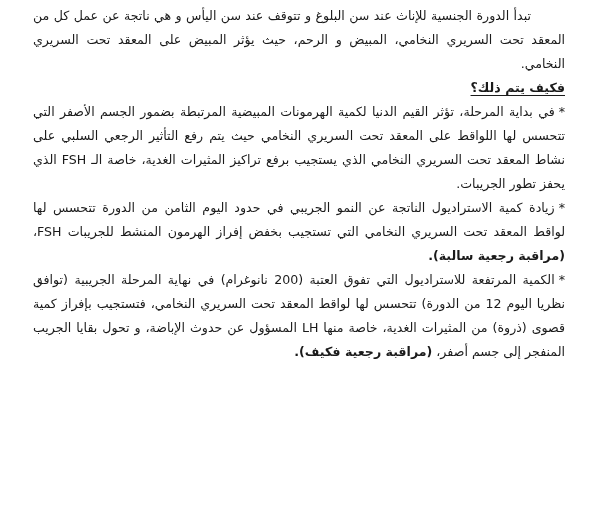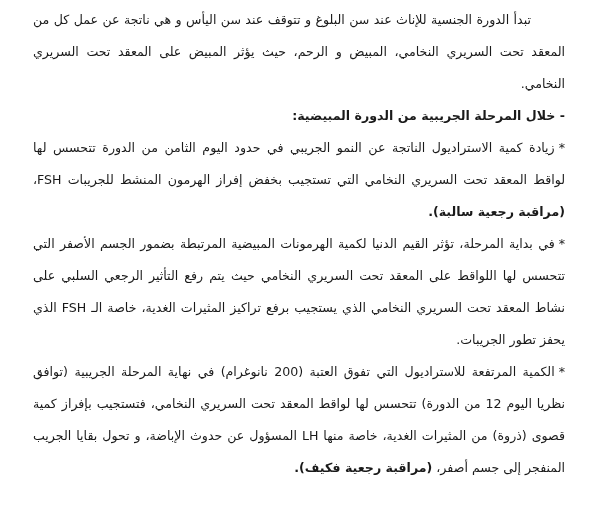--- a/index.html
+++ b/index.html
@@ -12,21 +12,21 @@
     height: 525px;
     overflow: hidden;
     font-family: "DejaVu Sans", "Liberation Sans", sans-serif;
     color: #1a1a1a;
   }
   .doc {
     position: relative;
     direction: rtl;
     padding: 4px 35px 0 33px;
     font-size: 12.6px;
-    line-height: 32px;
+    line-height: 24px;
   }
   .doc p {
     margin: 0;
     text-align: justify;
     text-align-last: right;
   }
   .indent { text-indent: 34px; }
   .heading {
     font-weight: bold;
     text-decoration: underline;
@@ -39,32 +39,32 @@
 </style>
 </head>
 <body>
 
 <div class="doc">
 
   <p class="indent">
     <span>تبدأ الدورة الجنسية للإناث عند سن البلوغ و تتوقف عند سن اليأس و هي ناتجة عن عمل كل من المعقد تحت السريري النخامي، المبيض و الرحم، حيث يؤثر المبيض على المعقد تحت السريري النخامي.</span>
   </p>
 
+  <p>
+    <span class="heading">فكيف يتم ذلك؟</span>
+  </p>
 
 
-  <p>
-    <span class="sub-heading">- خلال المرحلة الجريبية من الدورة المبيضية:</span>
+
+  <p class="bullet">
+    <span class="star">*</span><span>في بداية المرحلة، تؤثر القيم الدنيا لكمية الهرمونات المبيضية المرتبطة بضمور الجسم الأصفر التي تتحسس لها اللواقط على المعقد تحت السريري النخامي حيث يتم رفع التأثير الرجعي السلبي على نشاط المعقد تحت السريري النخامي الذي يستجيب برفع تراكيز المثيرات الغدية، خاصة الـ FSH الذي يحفز تطور الجريبات.</span>
   </p>
 
   <p class="bullet">
     <span class="star">*</span><span>زيادة كمية الاستراديول الناتجة عن النمو الجريبي في حدود اليوم الثامن من الدورة تتحسس لها لواقط المعقد تحت السريري النخامي التي تستجيب بخفض إفراز الهرمون المنشط للجريبات FSH، </span><span class="bold">(مراقبة رجعية سالبة).</span>
-  </p>
-
-  <p class="bullet">
-    <span class="star">*</span><span>في بداية المرحلة، تؤثر القيم الدنيا لكمية الهرمونات المبيضية المرتبطة بضمور الجسم الأصفر التي تتحسس لها اللواقط على المعقد تحت السريري النخامي حيث يتم رفع التأثير الرجعي السلبي على نشاط المعقد تحت السريري النخامي الذي يستجيب برفع تراكيز المثيرات الغدية، خاصة الـ FSH الذي يحفز تطور الجريبات.</span>
   </p>
 
   <p class="bullet">
     <span class="star">*</span><span>الكمية المرتفعة للاستراديول التي تفوق العتبة (200 نانوغرام) في نهاية المرحلة الجريبية (توافق نظريا اليوم 12 من الدورة) تتحسس لها لواقط المعقد تحت السريري النخامي، فتستجيب بإفراز كمية قصوى (ذروة) من المثيرات الغدية، خاصة منها LH المسؤول عن حدوث الإباضة، و تحول بقايا الجريب المنفجر إلى جسم أصفر، </span><span class="bold">(مراقبة رجعية فكيف).</span>
   </p>
 
   <p>
     
   </p>
 

